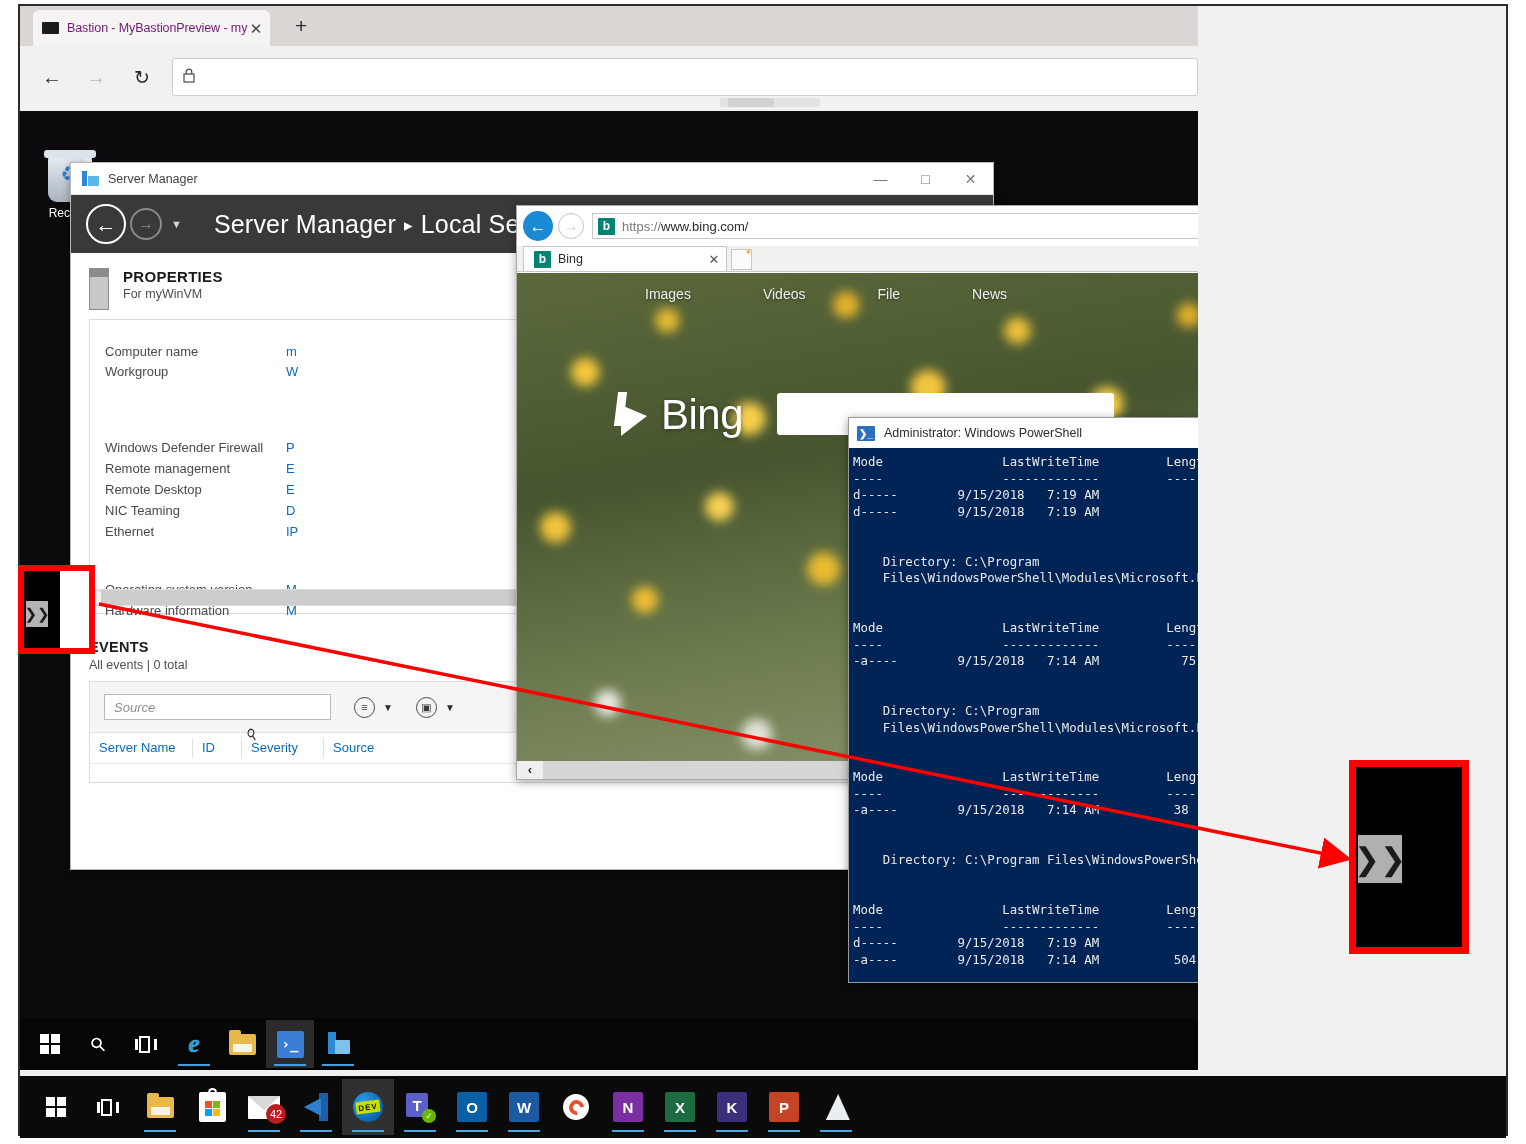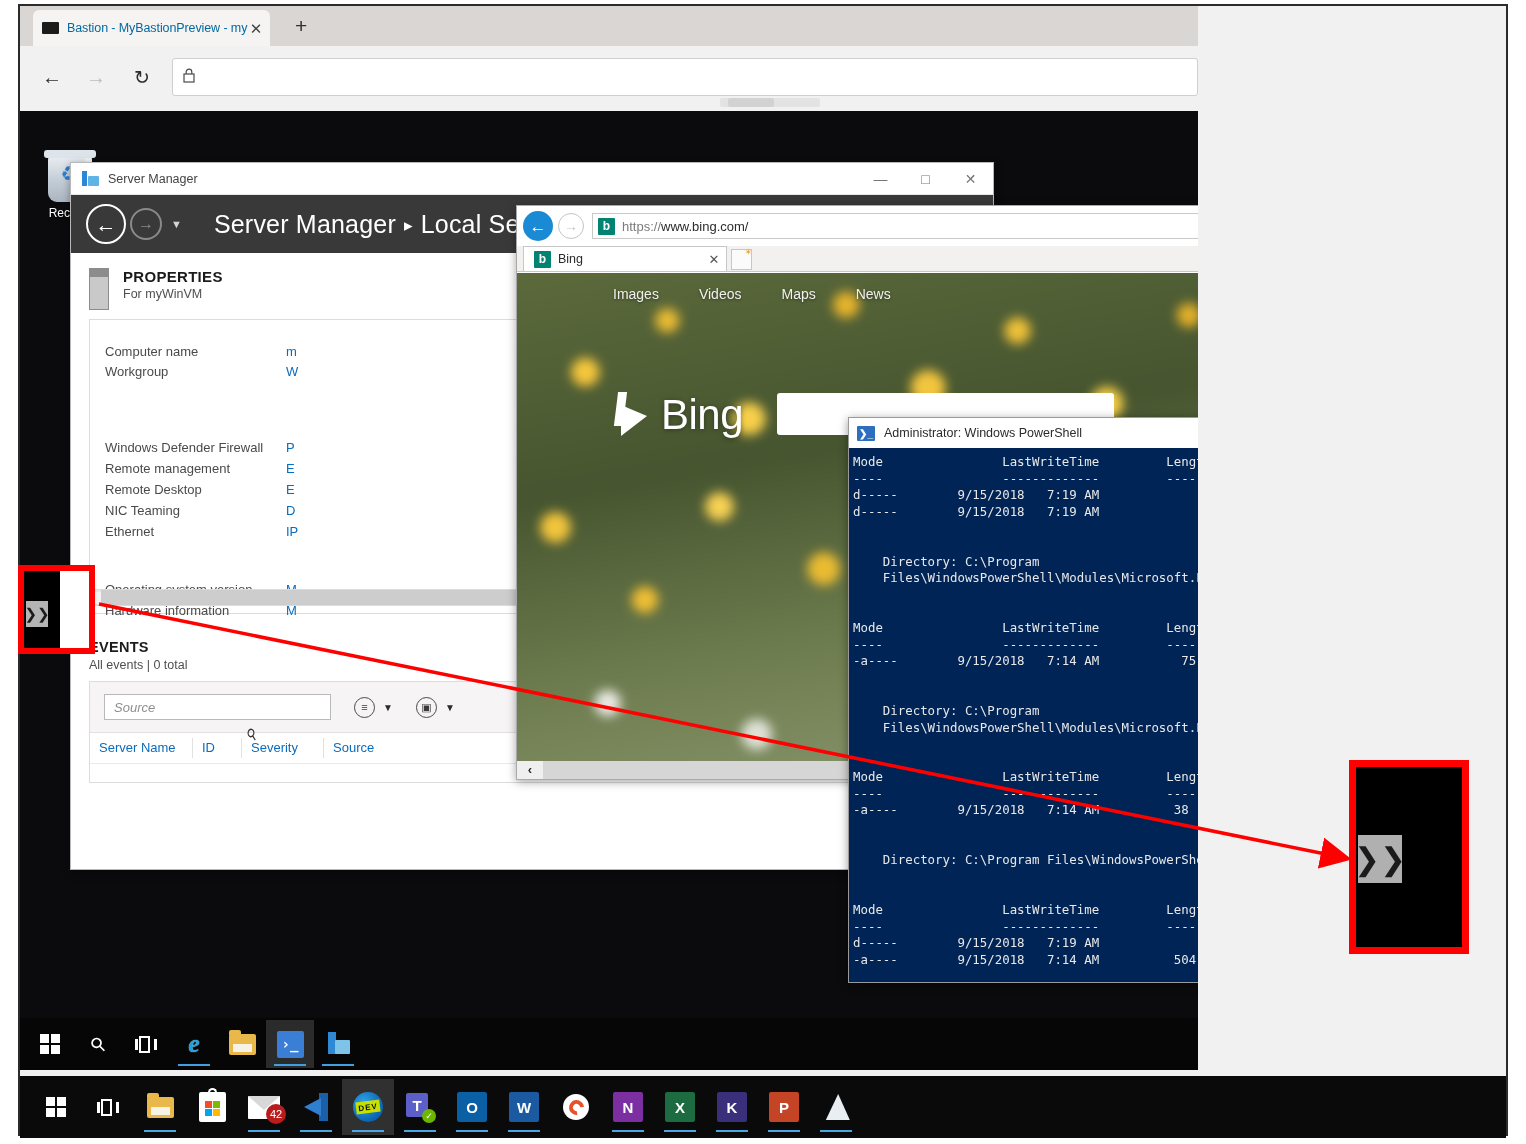--- a/index.html
+++ b/index.html
@@ -51,21 +51,21 @@
   }
   .tab-favicon {
     width: 17px; height: 12px;
     background: #1b1b1b;
     border-radius: 1px;
     margin: 0 8px 0 3px;
     flex: 0 0 auto;
   }
   .tab-title {
     font-size: 12.5px;
-    color: #0369a1;
+    color: #701a75;
     white-space: nowrap;
     overflow: hidden;
     flex: 1 1 auto;
     letter-spacing: -0.1px;
   }
   .tab-close {
     font-size: 15px; color: #444;
     width: 16px; text-align: center;
     flex: 0 0 auto;
     line-height: 1;
@@ -573,20 +573,21 @@
     position: absolute;
     left: 0; top: 0; right: 0; height: 42px;
     display: flex; align-items: center;
     padding-left: 96px;
     box-sizing: border-box;
   }
   .bing-nav a {
     font-size: 14px; color: #f0f0ee;
     margin-right: 40px;
     text-shadow: 0 1px 3px rgba(0,0,0,.45);
+    margin-left: 32px;
   }
   .bing-logo {
     position: absolute;
     left: 99px; top: 118px;
     display: flex; align-items: center;
   }
   .bing-mark {
     width: 34px; height: 46px;
     position: relative;
     margin-right: 11px;
@@ -1081,21 +1082,21 @@
           <span class="ie-tab-x">✕</span>
         </div>
         <div class="ie-newtab"></div>
       </div>
 
       <div class="bing-page">
         <div class="bing-bg"></div>
         <div class="bing-nav">
           <a>Images</a>
           <a>Videos</a>
-          <a>Maps</a>
+          <a>File</a>
           <a>News</a>
         </div>
         <div class="bing-logo">
           <span class="bing-mark"></span>
           <span class="bing-word">Bing</span>
         </div>
         <div class="bing-search"></div>
       </div>
 
       <div class="ie-hscroll">

